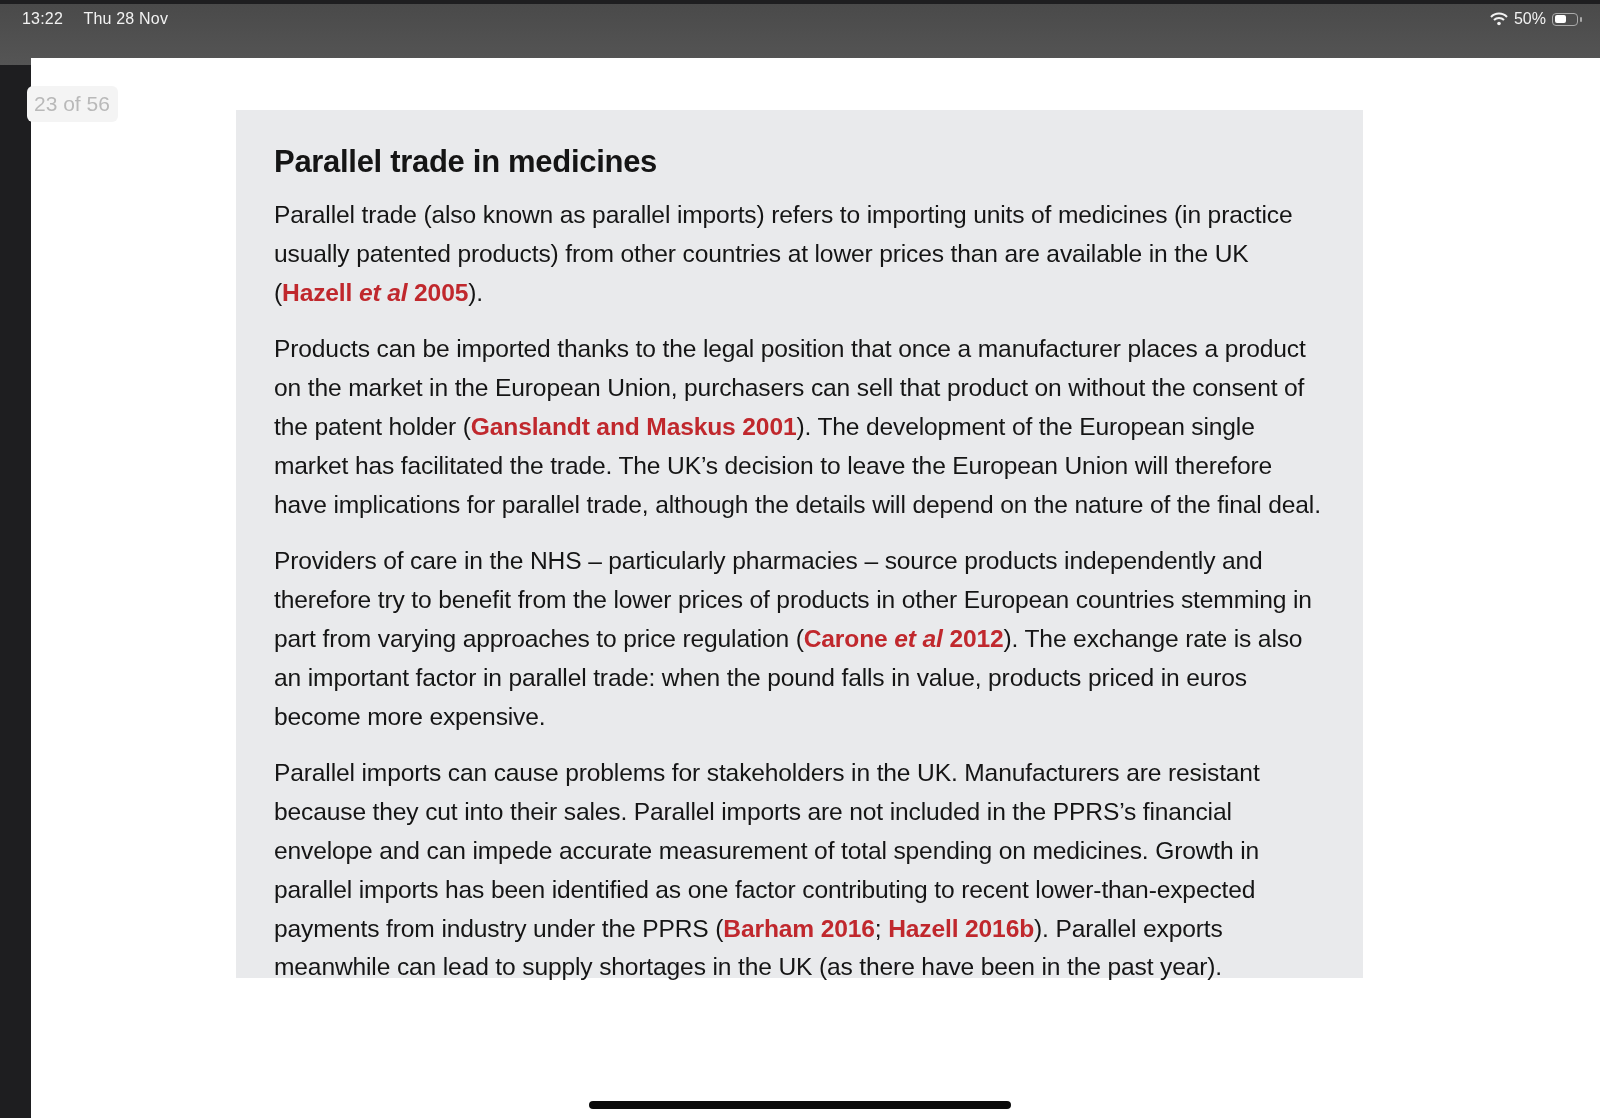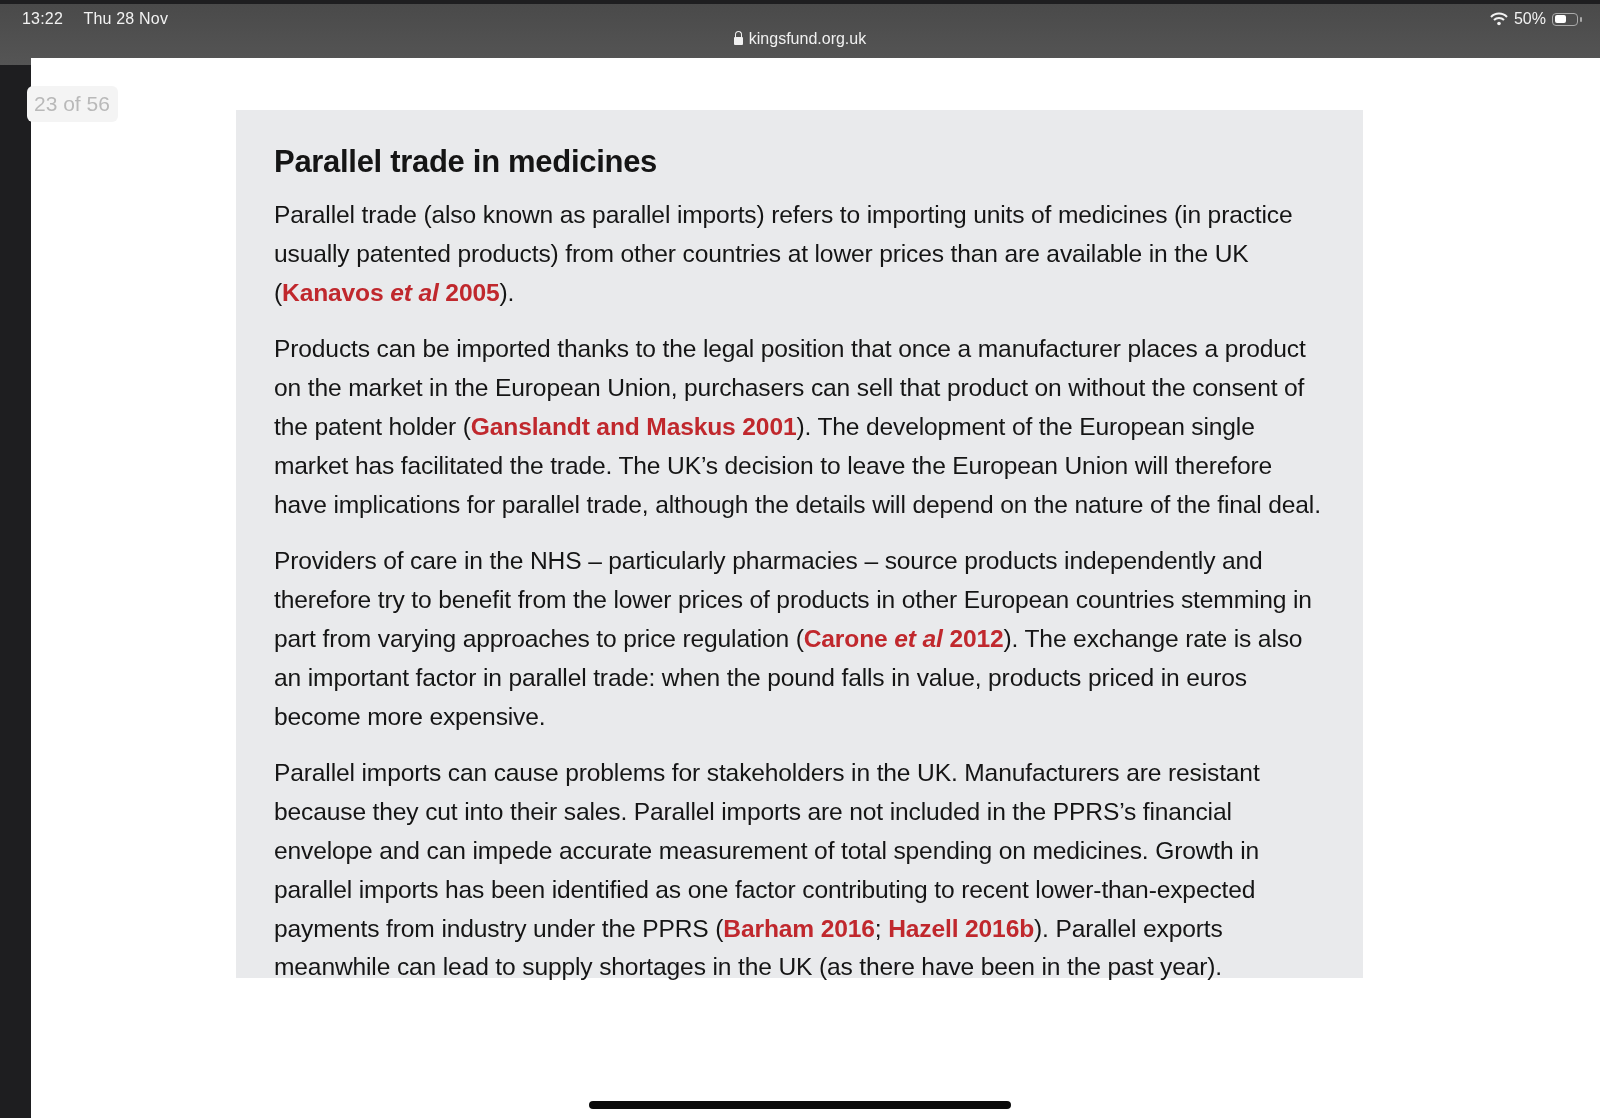--- a/index.html
+++ b/index.html
@@ -47,44 +47,41 @@
   }
 </style>
 </head>
 <body>
 
 <div class="statusbar">
   <div class="status-left">
     <span>13:22</span>
     <span>Thu 28 Nov</span>
   </div>
-  <div class="url">
-    <span class="lock"></span><span>kingsfund.org.uk</span>
-  </div>
   <div class="status-right">
     <svg width="18" height="14" viewBox="0 0 18 14">
       <path d="M1 5 A11 11 0 0 1 17 5" stroke="#f2f2f2" stroke-width="2" fill="none"></path>
       <path d="M4 8 A7 7 0 0 1 14 8" stroke="#f2f2f2" stroke-width="2" fill="none"></path>
       <circle cx="9" cy="11.5" r="1.8" fill="#f2f2f2"></circle>
     </svg>
     <span>50%</span>
     <div class="battery">
         <div class="fill"></div>
         <div class="nub"></div>
       </div>
   </div>
 </div>
 
 <div class="page">
   <div class="page-counter">23 of 56</div>
 
   <div class="box">
     <h2>Parallel trade in medicines</h2>
 
-    <p><span>Parallel trade (also known as parallel imports) refers to importing units of medicines (in practice usually patented products) from other countries at lower prices than are available in the UK (</span><a class="cite"><span>Kanavos </span><i>et al</i><span> 2005</span></a><span>).</span></p>
+    <p><span>Parallel trade (also known as parallel imports) refers to importing units of medicines (in practice usually patented products) from other countries at lower prices than are available in the UK (</span><a class="cite"><span>Hazell </span><i>et al</i><span> 2005</span></a><span>).</span></p>
 
     <p><span>Products can be imported thanks to the legal position that once a manufacturer places a product on the market in the European Union, purchasers can sell that product on without the consent of the patent holder (</span><a class="cite">Ganslandt and Maskus 2001</a><span>). The development of the European single market has facilitated the trade. The UK’s decision to leave the European Union will therefore have implications for parallel trade, although the details will depend on the nature of the final deal.</span></p>
 
     <p><span>Providers of care in the NHS – particularly pharmacies – source products independently and therefore try to benefit from the lower prices of products in other European countries stemming in part from varying approaches to price regulation (</span><a class="cite"><span>Carone </span><i>et al</i><span> 2012</span></a><span>). The exchange rate is also an important factor in parallel trade: when the pound falls in value, products priced in euros become more expensive.</span></p>
 
     <p><span>Parallel imports can cause problems for stakeholders in the UK. Manufacturers are resistant because they cut into their sales. Parallel imports are not included in the PPRS’s financial envelope and can impede accurate measurement of total spending on medicines. Growth in parallel imports has been identified as one factor contributing to recent lower-than-expected payments from industry under the PPRS (</span><a class="cite">Barham 2016</a><span>; </span><a class="cite">Hazell 2016b</a><span>). Parallel exports meanwhile can lead to supply shortages in the UK (as there have been in the past year).</span></p>
   </div>
 </div>
 
 <div class="home-indicator"></div>

